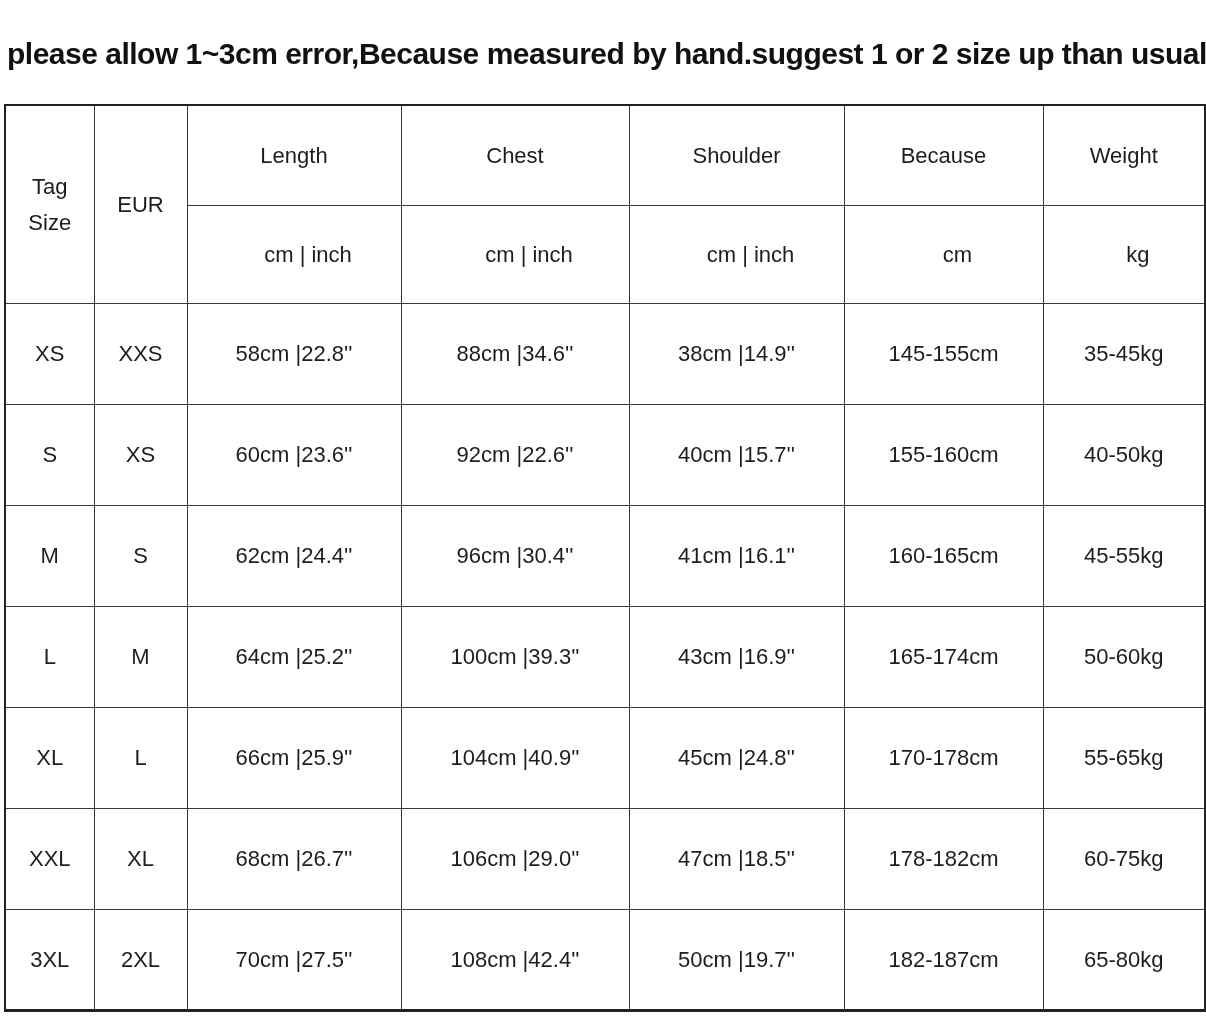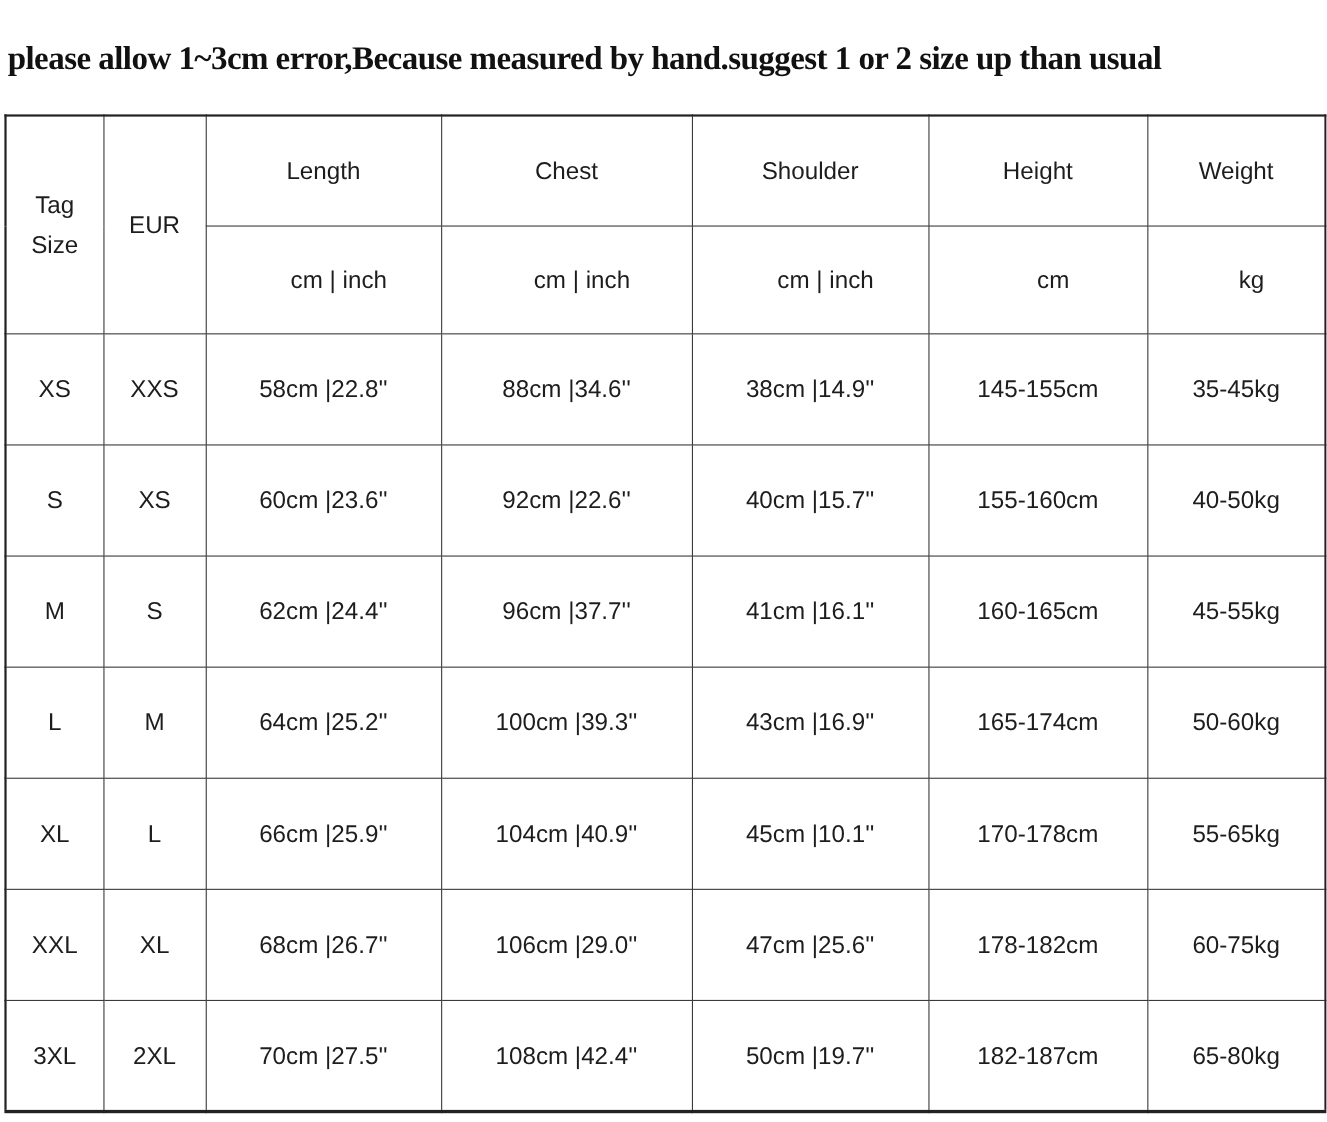--- a/index.html
+++ b/index.html
@@ -8,29 +8,30 @@
     background: #ffffff;
   }
   body {
     width: 1206px;
     height: 1020px;
     font-family: "Liberation Sans", sans-serif;
     color: #1d1d1d;
     overflow: hidden;
   }
   .page-title {
-    font-family: Liberation Serif, serif;
+    font-family: Liberation Sans, sans-serif;
     font-weight: bold;
     font-size: 30px;
     line-height: 36px;
     letter-spacing: -0.5px;
     margin: 0;
     padding: 36px 0 0 7px;
     white-space: nowrap;
     color: #111111;
+    text-align: right;
   }
   table.size-table {
     border-collapse: collapse;
     table-layout: fixed;
     margin: 32px 0 0 4px;
     width: 1200px;
     background: #ffffff;
   }
   table.size-table th,
   table.size-table td {
@@ -82,21 +83,21 @@
     <thead>
       <tr class="header-row-labels">
         <th rowspan="2" class="two-line">
           <span>Tag</span>
           <span>Size</span>
         </th>
         <th rowspan="2">EUR</th>
         <th>Length</th>
         <th>Chest</th>
         <th>Shoulder</th>
-        <th>Height</th>
+        <th>Because</th>
         <th>Weight</th>
       </tr>
       <tr class="header-row-units">
         <th>cm | inch</th>
         <th>cm | inch</th>
         <th>cm | inch</th>
         <th>cm</th>
         <th>kg</th>
       </tr>
     </thead>
@@ -116,49 +117,49 @@
         <td>60cm |23.6''</td>
         <td>92cm |22.6''</td>
         <td>40cm |15.7''</td>
         <td>155-160cm</td>
         <td>40-50kg</td>
       </tr>
       <tr>
         <td>M</td>
         <td>S</td>
         <td>62cm |24.4''</td>
-        <td>96cm |37.7''</td>
+        <td>96cm |30.4''</td>
         <td>41cm |16.1''</td>
         <td>160-165cm</td>
         <td>45-55kg</td>
       </tr>
       <tr>
         <td>L</td>
         <td>M</td>
         <td>64cm |25.2''</td>
         <td>100cm |39.3''</td>
         <td>43cm |16.9''</td>
         <td>165-174cm</td>
         <td>50-60kg</td>
       </tr>
       <tr>
         <td>XL</td>
         <td>L</td>
         <td>66cm |25.9''</td>
         <td>104cm |40.9''</td>
-        <td>45cm |10.1''</td>
+        <td>45cm |24.8''</td>
         <td>170-178cm</td>
         <td>55-65kg</td>
       </tr>
       <tr>
         <td>XXL</td>
         <td>XL</td>
         <td>68cm |26.7''</td>
         <td>106cm |29.0''</td>
-        <td>47cm |25.6''</td>
+        <td>47cm |18.5''</td>
         <td>178-182cm</td>
         <td>60-75kg</td>
       </tr>
       <tr>
         <td>3XL</td>
         <td>2XL</td>
         <td>70cm |27.5''</td>
         <td>108cm |42.4''</td>
         <td>50cm |19.7''</td>
         <td>182-187cm</td>

